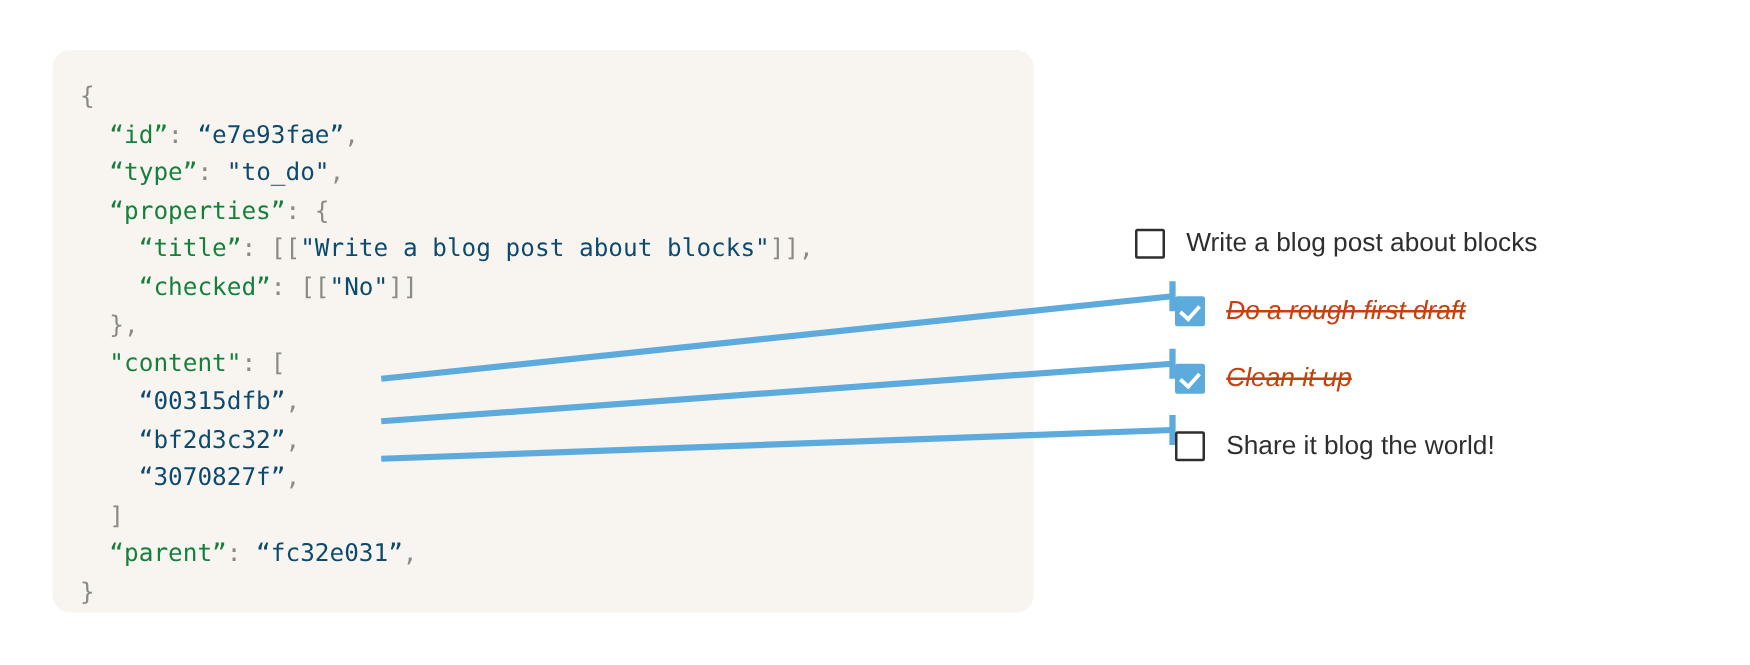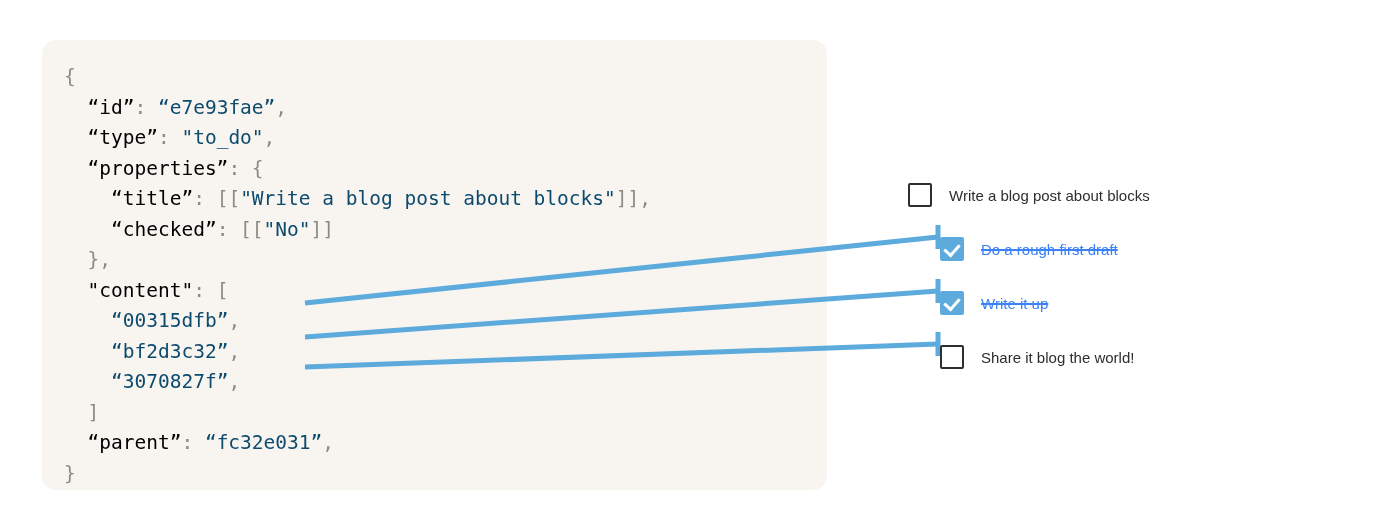--- a/index.html
+++ b/index.html
@@ -30,21 +30,21 @@
     left: 22px;
     top: 22px;
     font-family: "DejaVu Sans Mono", "Liberation Mono", monospace;
     font-size: 19.5px;
     line-height: 30.5px;
     white-space: pre;
     color: #8b8b86;
     letter-spacing: 0px;
   }
   .tok-punct { color: #8b8b86; }
-  .tok-key   { color: #000000; }
+  .tok-key   { color: #15803d; }
   .tok-str   { color: #0c4a6e; }
 
   
   #connectors {
     position: absolute;
     left: 0;
     top: 0;
     width: 1400px;
     height: 532px;
     pointer-events: none;
@@ -84,28 +84,29 @@
     left: 5px;
     top: 2px;
     width: 7px;
     height: 12px;
     border: solid #ffffff;
     border-width: 0 3px 3px 0;
     transform: rotate(42deg);
   }
   .todo-label {
     margin-left: 17px;
-    font-size: 15px;
+    font-size: 21px;
     color: #2e2e2e;
     white-space: nowrap;
   }
   .todo-row.done .todo-label {
-    color: #3b82f6;
+    color: #c2410c;
     text-decoration: line-through;
     text-decoration-thickness: 2px;
+    font-style: italic;
   }
   .todo-row.nested { margin-left: 32px; }
 </style>
 </head>
 <body>
 
 <div id="code-panel">
   <div id="code-text"><div><span></span><span class="tok-punct">{</span></div><div><span>  </span><span class="tok-key">“id”</span><span class="tok-punct">: </span><span class="tok-str">“e7e93fae”</span><span class="tok-punct">,</span></div><div><span>  </span><span class="tok-key">“type”</span><span class="tok-punct">: </span><span class="tok-str">"to_do"</span><span class="tok-punct">,</span></div><div><span>  </span><span class="tok-key">“properties”</span><span class="tok-punct">: {</span></div><div><span>    </span><span class="tok-key">“title”</span><span class="tok-punct">: [[</span><span class="tok-str">"Write a blog post about blocks"</span><span class="tok-punct">]],</span></div><div><span>    </span><span class="tok-key">“checked”</span><span class="tok-punct">: [[</span><span class="tok-str">"No"</span><span class="tok-punct">]]</span></div><div><span>  </span><span class="tok-punct">},</span></div><div><span>  </span><span class="tok-key">"content"</span><span class="tok-punct">: [</span></div><div><span>    </span><span class="tok-str">“00315dfb”</span><span class="tok-punct">,</span></div><div><span>    </span><span class="tok-str">“bf2d3c32”</span><span class="tok-punct">,</span></div><div><span>    </span><span class="tok-str">“3070827f”</span><span class="tok-punct">,</span></div><div><span>  </span><span class="tok-punct">]</span></div><div><span>  </span><span class="tok-key">“parent”</span><span class="tok-punct">: </span><span class="tok-str">“fc32e031”</span><span class="tok-punct">,</span></div><div><span></span><span class="tok-punct">}</span></div></div>
 </div>
 
@@ -128,19 +129,19 @@
     <div class="todo-row">
       <span class="cbox unchecked"></span>
       <span class="todo-label">Write a blog post about blocks</span>
     </div>
     <div class="todo-row done nested">
       <span class="cbox checked"></span>
       <span class="todo-label">Do a rough first draft</span>
     </div>
     <div class="todo-row done nested">
       <span class="cbox checked"></span>
-      <span class="todo-label">Write it up</span>
+      <span class="todo-label">Clean it up</span>
     </div>
     <div class="todo-row nested">
       <span class="cbox unchecked"></span>
       <span class="todo-label">Share it blog the world!</span>
     </div>
   </div>
 
 </body></html>

